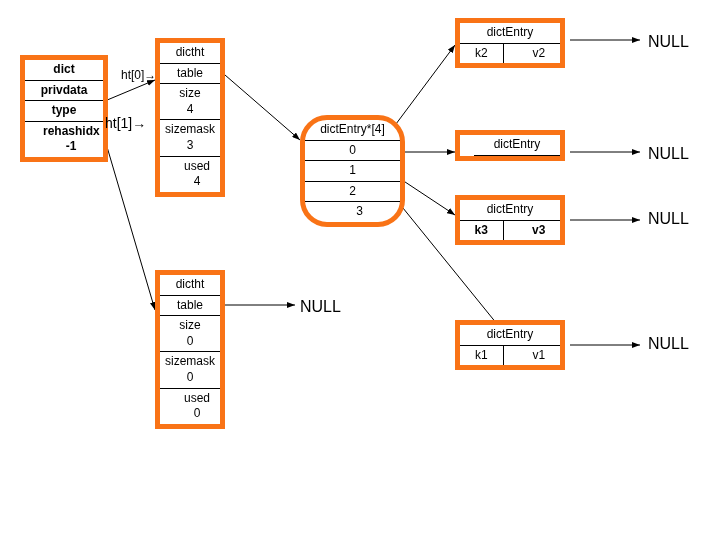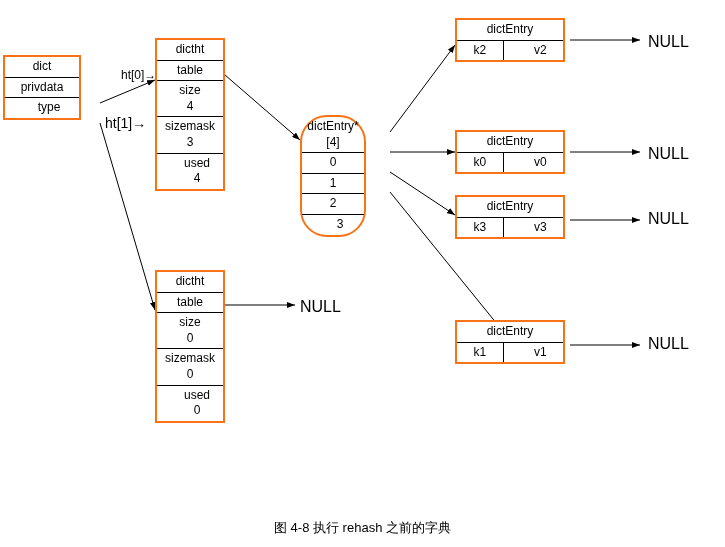--- a/index.html
+++ b/index.html
@@ -12,21 +12,21 @@
       position: relative;
       overflow: hidden;
     }
     .diagram-container {
       position: relative;
       width: 725px;
       height: 547px;
     }
     .box {
       position: absolute;
-      border: 2px solid #f97316;
+      border: 5px solid #f97316;
       text-align: center;
       background: #fff;
     }
     .box-cell {
       border-bottom: 1px solid #000;
       padding: 2px 4px;
       line-height: 1.3;
     }
     .box-cell:last-child {
       border-bottom: none;
@@ -84,24 +84,25 @@
 
     <line x1="570" y1="152" x2="640" y2="152" stroke="#000" stroke-width="1" marker-end="url(#arrowhead)"></line>
 
     <line x1="570" y1="220" x2="640" y2="220" stroke="#000" stroke-width="1" marker-end="url(#arrowhead)"></line>
 
     <line x1="570" y1="345" x2="640" y2="345" stroke="#000" stroke-width="1" marker-end="url(#arrowhead)"></line>
 
     <line x1="225" y1="305" x2="295" y2="305" stroke="#000" stroke-width="1" marker-end="url(#arrowhead)"></line>
   </svg>
 
-  <div class="box" style="left:3px; top:55px; width:78px;">
+  <div class="box" style="left:20px; top:55px; width:88px;font-weight:bold;">
     <div class="box-cell">dict</div>
     <div class="box-cell">privdata</div>
     <div class="box-cell">type</div>
+    <div class="box-cell">rehashidx<br>-1</div>
   </div>
 
   <div class="label" style="left:105px; top:68px; font-size:12px;padding-left:16px;">ht[0]→</div>
 
   <div class="label" style="left:105px; top:115px; font-size:14px;">ht[1]→</div>
 
   <div class="box" style="left:155px; top:38px; width:70px;">
     <div class="box-cell">dictht</div>
     <div class="box-cell">table</div>
     <div class="box-cell">size<br>4</div>
@@ -112,59 +113,54 @@
   <div class="box" style="left:155px; top:270px; width:70px;">
     <div class="box-cell">dictht</div>
     <div class="box-cell">table</div>
     <div class="box-cell">size<br>0</div>
     <div class="box-cell">sizemask<br>0</div>
     <div class="box-cell">used<br>0</div>
   </div>
 
   <div class="label" style="left:300px; top:298px;">NULL</div>
 
-  <div class="box" style="left:300px; top:115px; width:66px;border-radius:27px;">
+  <div class="box" style="left:300px; top:115px; width:105px;border-radius:27px;">
     <div class="box-cell">dictEntry*[4]</div>
     <div class="box-cell">0</div>
     <div class="box-cell">1</div>
     <div class="box-cell">2</div>
     <div class="box-cell">3</div>
   </div>
 
   <div class="box" style="left:455px; top:18px; width:110px; display:flex; flex-direction:column;">
     <div class="box-cell" style="border-bottom:1px solid #000;">dictEntry</div>
     <div style="display:flex;align-items:center;">
       <div class="box-cell" style="flex:1; border-right:1px solid #000; border-bottom:none;">k2</div>
       <div class="box-cell" style="flex:1; border-bottom:none;">v2</div>
     </div>
   </div>
   <div class="label" style="left:648px; top:33px;">NULL</div>
 
   <div class="box" style="left:455px; top:130px; width:110px;">
     <div class="box-cell" style="border-bottom:1px solid #000;">dictEntry</div>
-    <div style="display:flex;">
-      <div class="box-cell" style="flex:1; border-right:1px solid #000; border-bottom:none;">k0</div>
-      <div class="box-cell" style="flex:1; border-bottom:none;">v0</div>
-    </div>
   </div>
   <div class="label" style="left:648px; top:145px;">NULL</div>
 
   <div class="box" style="left:455px; top:195px; width:110px;">
     <div class="box-cell" style="border-bottom:1px solid #000;">dictEntry</div>
     <div style="display:flex;">
-      <div class="box-cell" style="flex:1; border-right:1px solid #000; border-bottom:none;">k3</div>
-      <div class="box-cell" style="flex:1; border-bottom:none;">v3</div>
+      <div class="box-cell" style="flex:1; border-right:1px solid #000; border-bottom:none;font-weight:bold;">k3</div>
+      <div class="box-cell" style="flex:1; border-bottom:none;font-weight:bold;">v3</div>
     </div>
   </div>
   <div class="label" style="left:648px; top:210px;">NULL</div>
 
   <div class="box" style="left:455px; top:320px; width:110px;">
     <div class="box-cell" style="border-bottom:1px solid #000;">dictEntry</div>
     <div style="display:flex;">
       <div class="box-cell" style="flex:1; border-right:1px solid #000; border-bottom:none;">k1</div>
       <div class="box-cell" style="flex:1; border-bottom:none;">v1</div>
     </div>
   </div>
   <div class="label" style="left:648px; top:335px;">NULL</div>
 
-  <div class="caption">图 4-8   执行 rehash 之前的字典</div>
 
 </div>
 
 </body></html>

